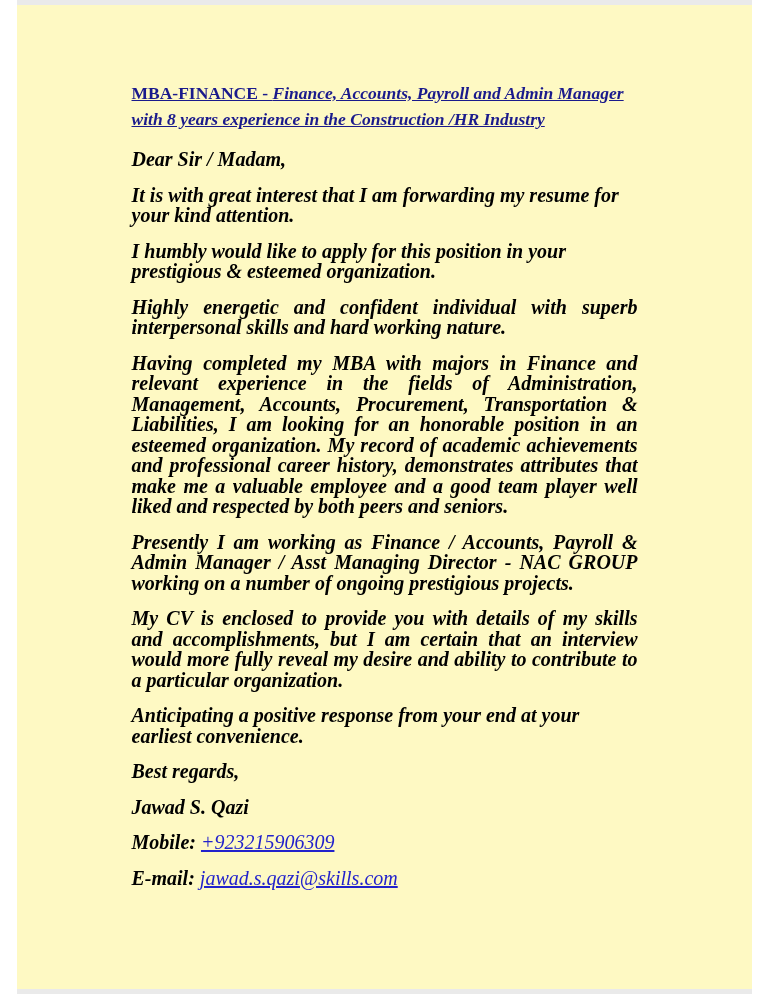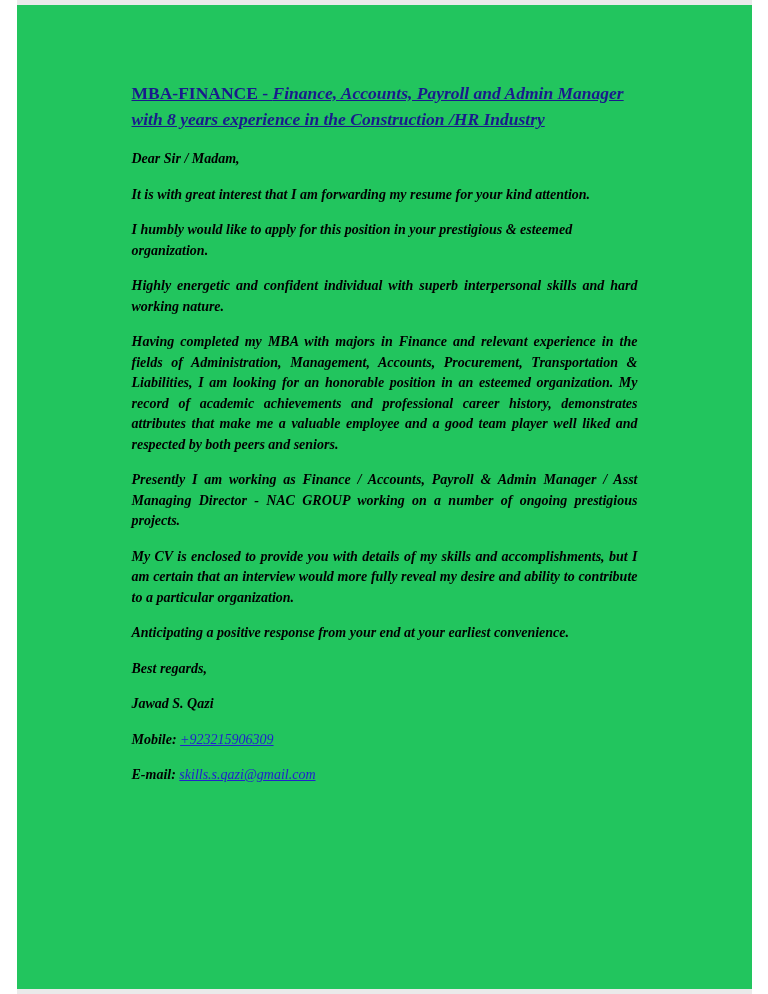--- a/index.html
+++ b/index.html
@@ -5,21 +5,21 @@
   html, body {
     margin: 0;
     padding: 0;
     background: #ffffff;
   }
   .page {
     position: relative;
     width: 735px;
     height: 994px;
     margin: 0 auto;
-    background: #22c55e;
+    background: #fef9c3;
     box-sizing: border-box;
     padding: 80px 114px 0 115px;
     font-family: "Liberation Serif", serif;
     color: #000000;
     overflow: hidden;
   }
   .edge {
     position: absolute;
     left: 0;
     width: 100%;
@@ -35,21 +35,21 @@
     font-weight: bold;
     color: #1a1a8c;
     text-decoration: underline;
     margin: 0 0 17px 0;
   }
   .letter-title .title-rest {
     font-style: italic;
   }
 
   p.body-par {
-    font-size: 14px;
+    font-size: 20px;
     line-height: 20.5px;
     font-weight: bold;
     font-style: italic;
     margin: 0 0 15px 0;
   }
   p.justify {
     text-align: justify;
   }
   a.doc-link {
     color: #2222cc;
@@ -93,17 +93,17 @@
 
   <p class="body-par">Best regards,</p>
 
   <p class="body-par">Jawad S. Qazi</p>
 
   <p class="body-par">
     <span class="contact-label">Mobile: </span><a class="doc-link" href="#">+923215906309</a>
   </p>
 
   <p class="body-par">
-    <span class="contact-label">E-mail:  </span><a class="doc-link" href="#">skills.s.qazi@gmail.com</a>
+    <span class="contact-label">E-mail:  </span><a class="doc-link" href="#">jawad.s.qazi@skills.com</a>
   </p>
 
   <div class="edge edge-bottom"></div>
 </div>
 
 </body></html>

